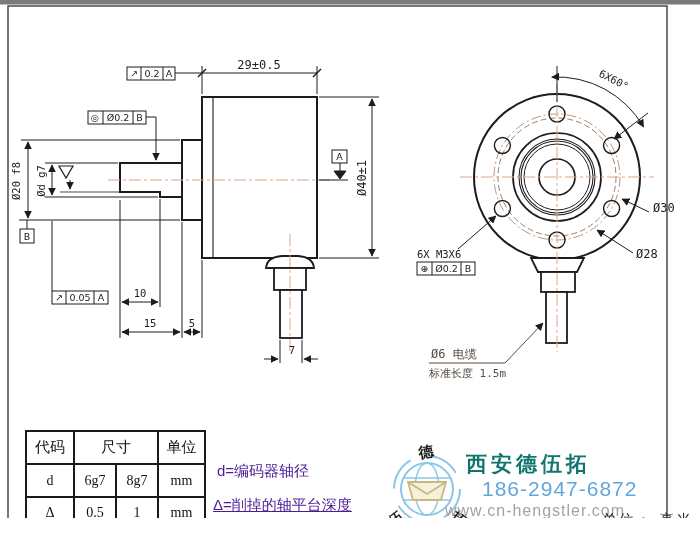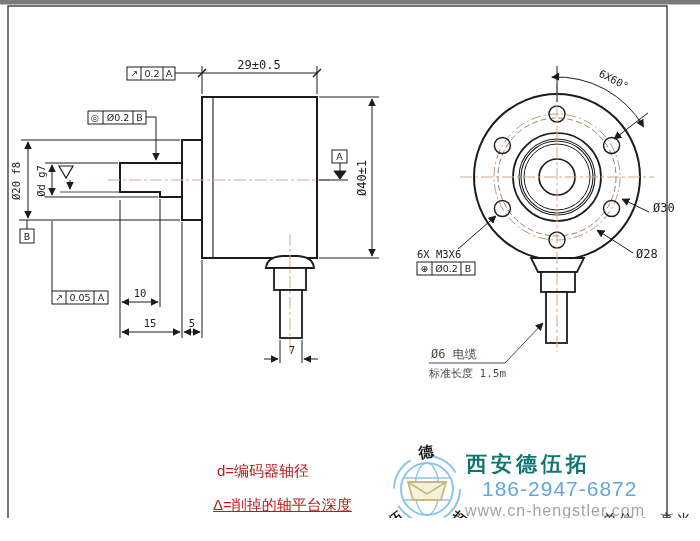--- a/index.html
+++ b/index.html
@@ -17,33 +17,33 @@
   .spec{
     position:absolute; left:25px; top:430px; border-collapse:collapse;
     font-family:"Liberation Serif", serif; color:#111;
   }
   .spec td{
     border:2px solid #1a1a1a; text-align:center; vertical-align:middle;
     padding:0; font-size:14px;
   }
   .spec .hdr{ font-size:15px; }
   .note{
-    position:absolute; color:#b91c1c; font-size:15px;
+    position:absolute; color:#4c1d95; font-size:15px;
     font-family:"Liberation Sans", sans-serif; white-space:nowrap;
   }
   .wm-company{
     position:absolute; left:466px; top:450px; color:#0f766e; font-size:21px;
     font-weight:bold; letter-spacing:4px; white-space:nowrap;
   }
   .wm-phone{
     position:absolute; left:465px; top:477px; color:#60a7db; font-size:21px;
     letter-spacing:1px; white-space:nowrap;margin-left:17px;
   }
   .wm-url{
-    position:absolute; left:465px; top:502px; color:#a3a3a3; font-size:16px;
+    position:absolute; left:445px; top:502px; color:#a3a3a3; font-size:16px;
     letter-spacing:1px; white-space:nowrap;
   }
   .unit-note{
     position:absolute; left:602px; top:511px; color:#222; font-size:15px;
     letter-spacing:2px; white-space:nowrap;
   }
 </style>
 </head>
 <body>
 
@@ -226,20 +226,41 @@
     <line x1="12" y1="60" x2="58" y2="60" stroke="#8cc6e8" stroke-width="1.4"></line>
     <path d="M16,42 L54,42 L49,60 L21,60 Z" fill="#f6f1dd" stroke="#c9b97e" stroke-width="1.8"></path>
     <path d="M16,42 L35,54 L54,42" stroke="#c9b97e" stroke-width="1.8"></path>
     <text x="35" y="17" text-anchor="middle" transform="rotate(-10 35 17)" style="font:bold 15px 'Liberation Sans',sans-serif" fill="#74b088">德</text>
     <text x="7" y="82" text-anchor="middle" transform="rotate(-38 7 82)" style="font:bold 14px 'Liberation Sans',sans-serif" fill="#74b088">伍</text>
     <text x="64" y="82" text-anchor="middle" transform="rotate(38 64 82)" style="font:bold 14px 'Liberation Sans',sans-serif" fill="#74b088">拓</text>
   </g>
 </svg>
 
 
+<table class="spec">
+  <tbody>
+        <tr style="height:33px">
+    <td style="width:46px" class="hdr">代码</td>
+    <td style="width:80px" colspan="2" class="hdr">尺寸</td>
+    <td style="width:45px" class="hdr">单位</td>
+  </tr>
+  <tr style="height:33px">
+    <td>d</td>
+    <td style="width:40px">6g7</td>
+    <td style="width:40px">8g7</td>
+    <td>mm</td>
+  </tr>
+  <tr style="height:32px">
+    <td>Δ</td>
+    <td>0.5</td>
+    <td>1</td>
+    <td>mm</td>
+  </tr>
+</tbody>
+    </table>
 
 
 <div class="note" style="left:217px; top:462px;">d=编码器轴径</div>
 <div class="note" style="left:213px; top:496px;text-decoration:underline;">Δ=削掉的轴平台深度</div>
 
 
 <div class="wm-company">西安德伍拓</div>
 <div class="wm-phone">186-2947-6872</div>
 <div class="wm-url">www.cn-hengstler.com</div>
 

